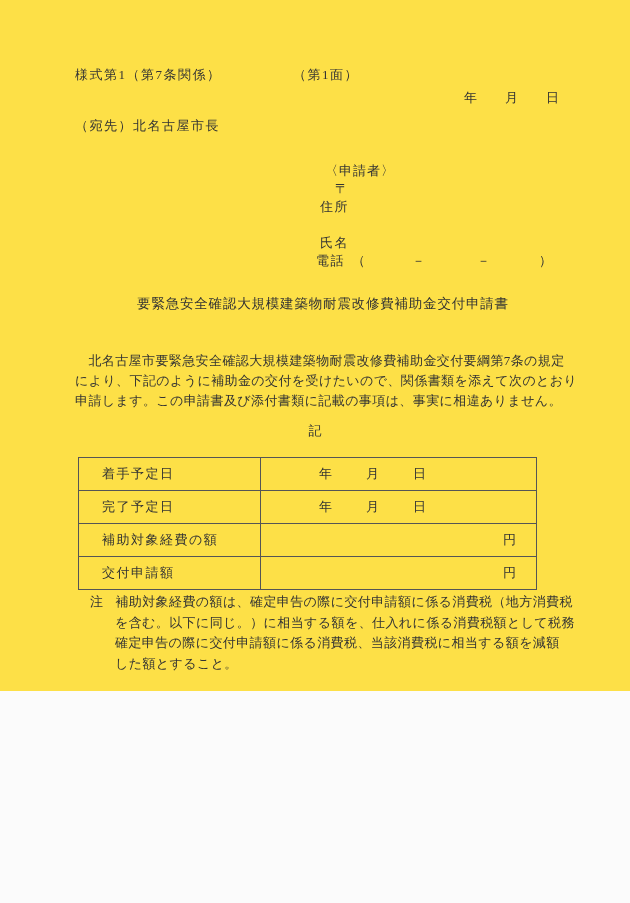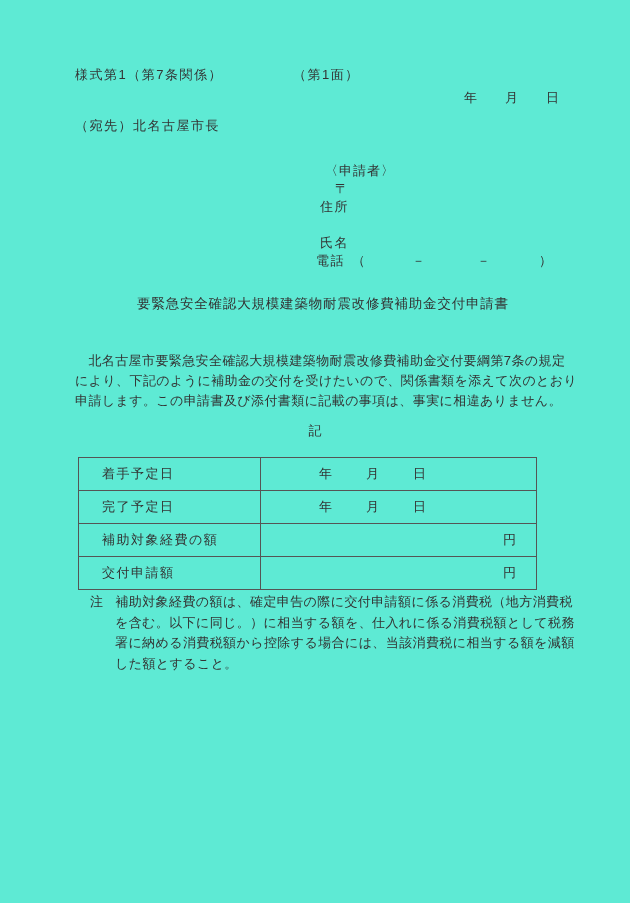--- a/index.html
+++ b/index.html
@@ -3,24 +3,24 @@
 <meta charset="utf-8">
 <style>
   html, body {
     margin: 0;
     padding: 0;
     background: #fbfbfb;
   }
   .page {
     position: relative;
     width: 630px;
-    height: 903px;
-    background: #5eead4;
+    height: 691px;
+    background: #fde047;
     color: #333;
-    font-family: Liberation Sans, sans-serif;
+    font-family: Liberation Serif, serif;
     font-size: 13px;
     overflow: hidden;
   }
   .abs { position: absolute; white-space: nowrap; }
   .cjk { letter-spacing: 1.5px; }
 
   
   .form-label   { left: 75px;  top: 66px; }
   .sheet-label  { left: 293px; top: 66px; }
   .date-line {
@@ -198,17 +198,17 @@
         </td>
       </tr>
     </tbody>
   </table>
 
   <div class="abs note">
     <div class="line first">
       <span class="marker">注</span><span>補助対象経費の額は、確定申告の際に交付申請額に係る消費税（地方消費税</span>
     </div>
     <div class="line cont">を含む。以下に同じ。）に相当する額を、仕入れに係る消費税額として税務</div>
-    <div class="line cont">署に納める消費税額から控除する場合には、当該消費税に相当する額を減額</div>
+    <div class="line cont">確定申告の際に交付申請額に係る消費税、当該消費税に相当する額を減額</div>
     <div class="line cont">した額とすること。</div>
   </div>
 
 </div>
 
 </body></html>

